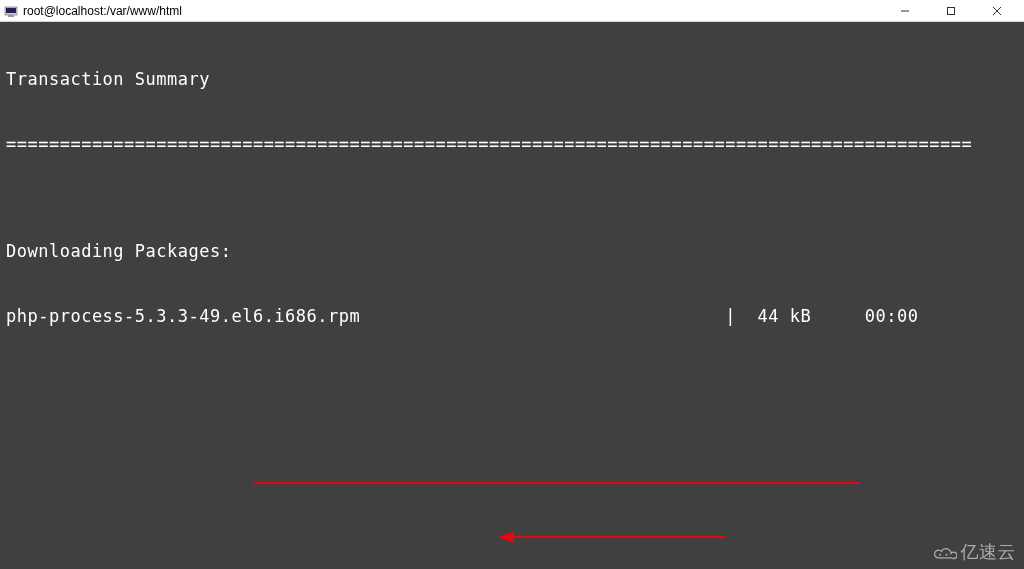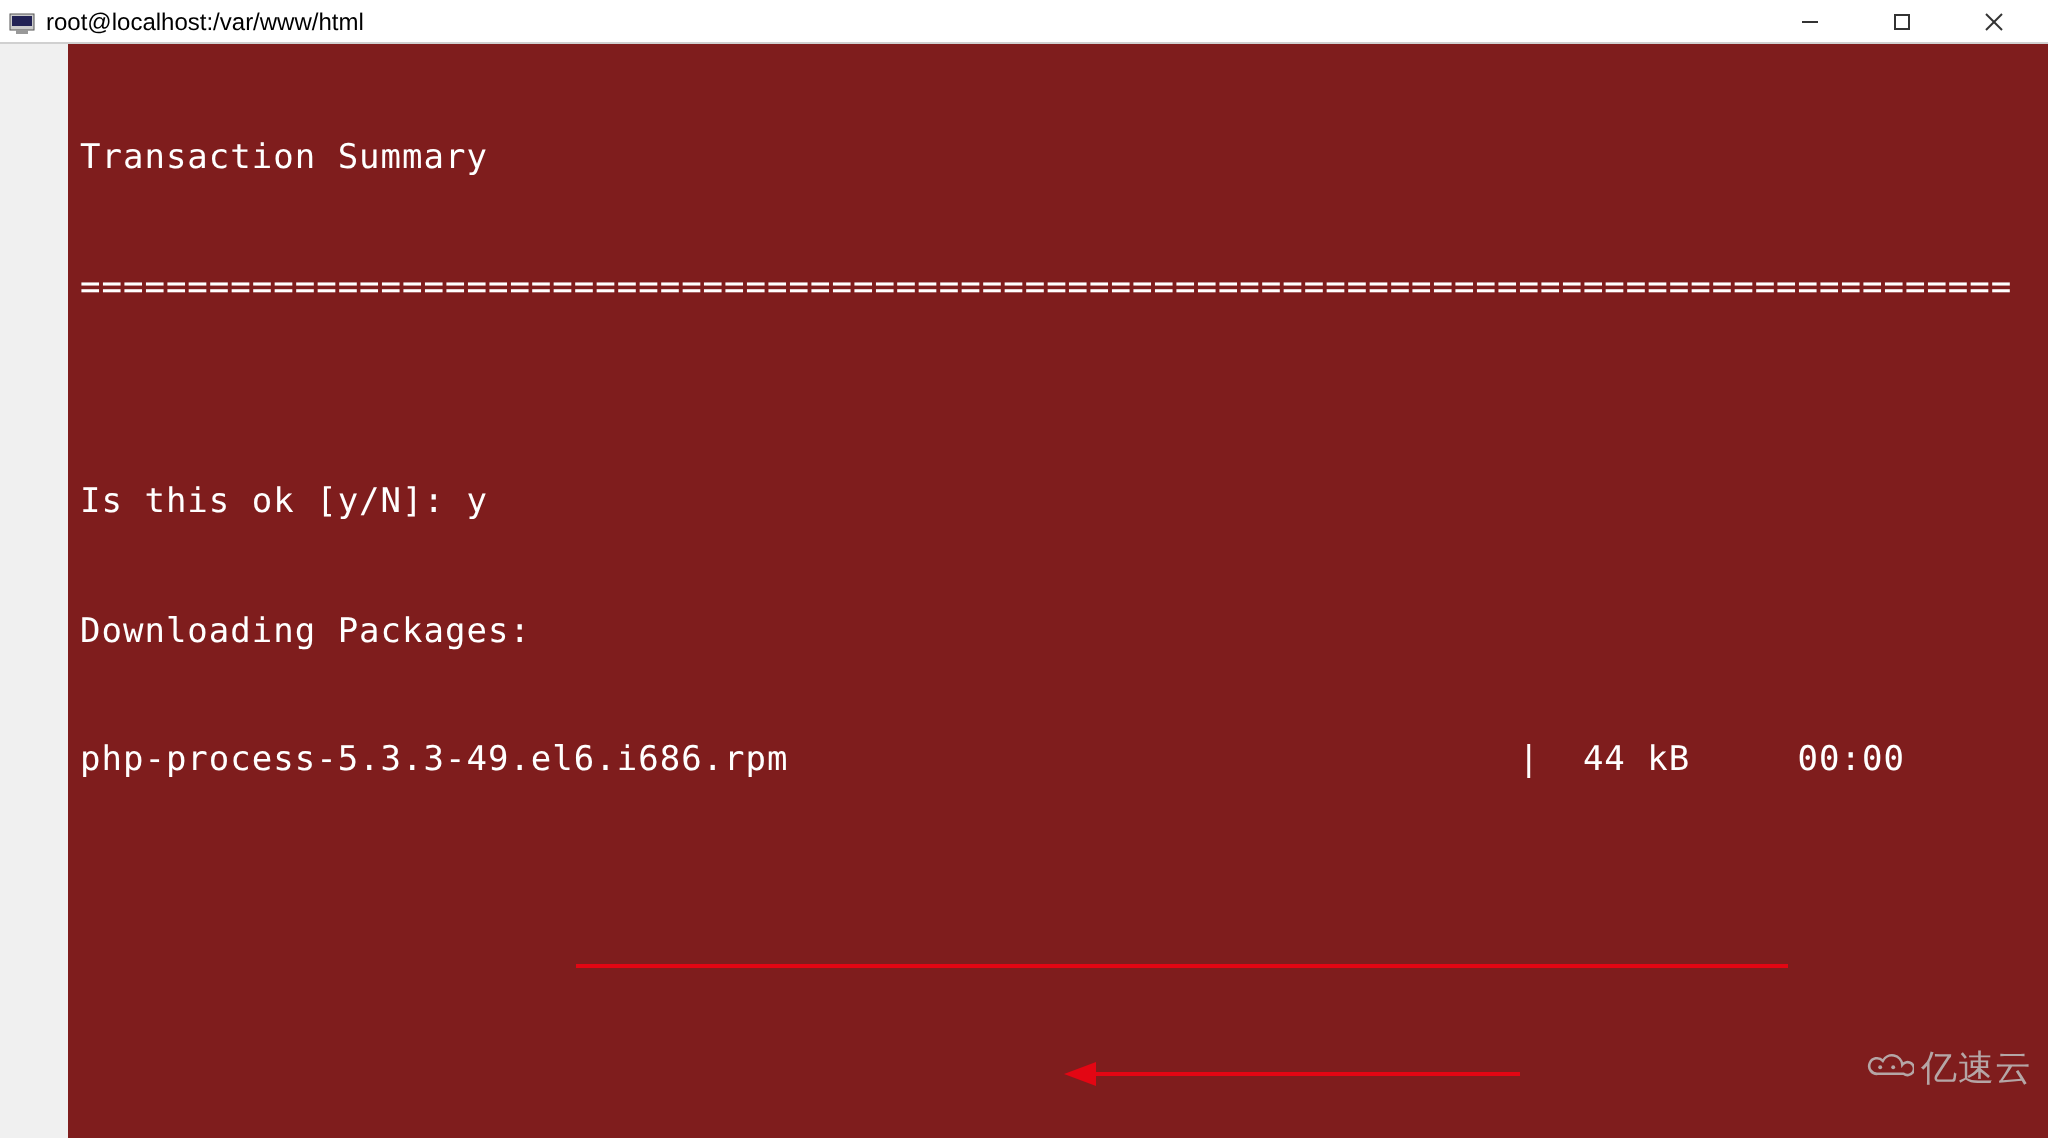--- a/index.html
+++ b/index.html
@@ -38,51 +38,50 @@
       height: 22px;
       display: flex;
       align-items: center;
       justify-content: center;
       font-size: 10px;
       color: #333;
       cursor: pointer;
     }
     .win-btn svg { width: 10px; height: 10px; }
     .terminal {
-      background: #7f1d1d;
+      background: #404040;
       color: #fff;
       height: 547px;
       padding: 4px 6px 0 6px;
       font-size: 17px;
       line-height: 21.5px;
       letter-spacing: 0.5px;
       white-space: pre;
       position: relative;
       overflow: hidden;
-      margin-left: 34px;
     }
     .row { white-space: pre; }
     .underline-annot {
       position: absolute;
       height: 2px;
       background: #e30613;
     }
     .arrow-annot {
       position: absolute;
       pointer-events: none;
     }
     .watermark {
       position: absolute;
       right: 8px;
-      bottom: 24px;
+      bottom: 6px;
       color: #bfbfbf;
       font-family: "Microsoft YaHei", Arial, sans-serif;
       font-size: 18px;
       display: flex;
-      align-items: flex-start;
+      align-items: flex-end;
       gap: 4px;
       opacity: 0.85;
     }
     .watermark svg { width: 26px; height: 18px; }
   </style>
 </head>
 <body>
 
 <div class="titlebar">
   <span class="icon">
@@ -110,21 +109,20 @@
           <line x1="9" y1="1" x2="1" y2="9" stroke="#333" stroke-width="1"></line>
         </svg>
     </div>
   </div>
 </div>
 
 <div class="terminal">
   <div class="row">Transaction Summary</div>
   <div class="row">==========================================================================================</div>
   <div class="row"></div>
-  <div class="row">Is this ok [y/N]: y</div>
   <div class="row">Downloading Packages:</div>
   <div class="row">php-process-5.3.3-49.el6.i686.rpm                                  |  44 kB     00:00</div>
   
   
   
   
   
   
   <div class="row"></div>
   

